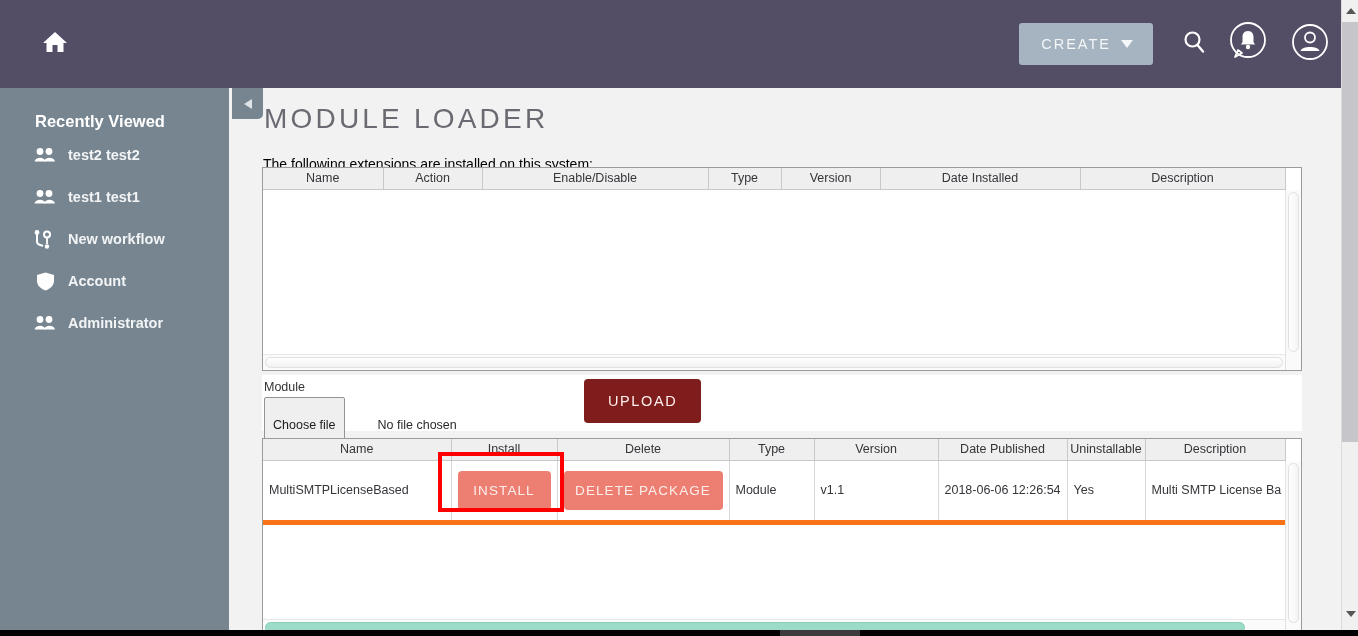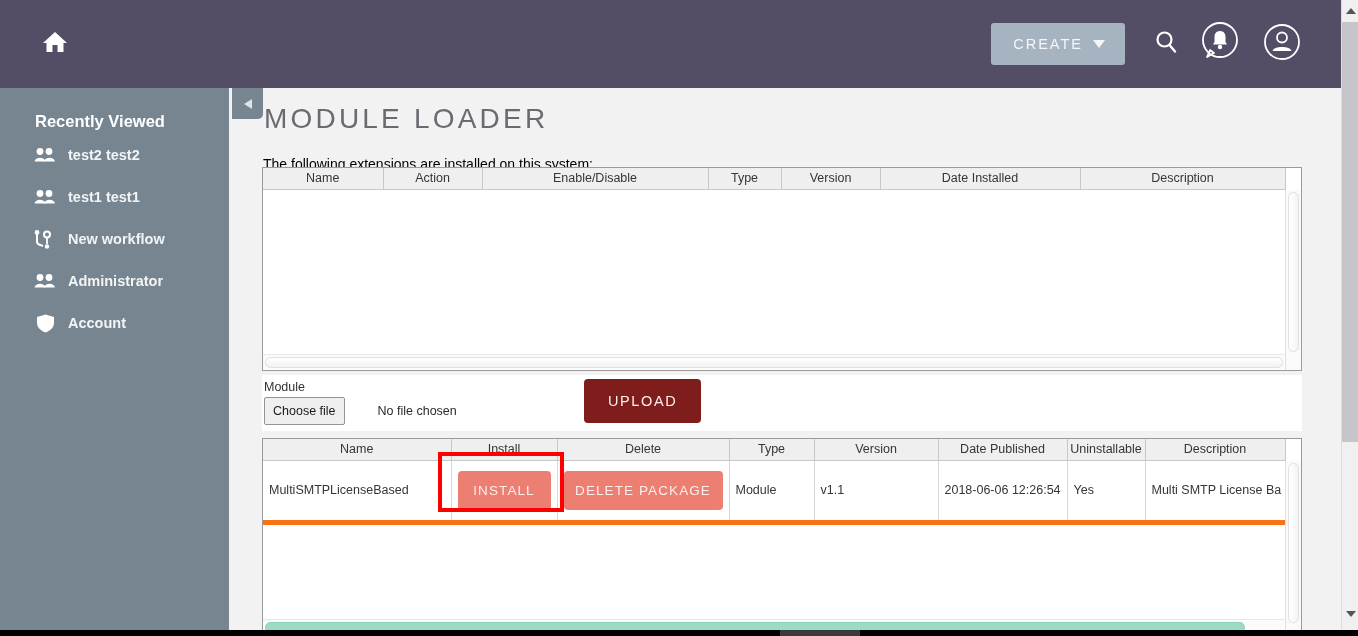--- a/index.html
+++ b/index.html
@@ -26,21 +26,20 @@
     letter-spacing: 2.0px;
     padding: 0 16px;
     cursor: pointer;
     white-space: nowrap;
   }
   .navlink.active { color: #ec7063; }
 
   .nav-right {
     margin-left: auto;
     display: flex; align-items: center;
-    padding-right: 28px;
   }
   .create-btn {
     background: #a6b4c1;
     color: #f4f6f8;
     font-size: 14.5px;
     letter-spacing: 2px;
     padding: 13px 20px 13px 22px;
     border-radius: 3px;
     display: flex; align-items: center; gap: 10px;
     cursor: pointer;
@@ -222,21 +221,21 @@
   .file-row {
     position: absolute; top: 22px; left: 2px;
     display: flex; align-items: center;
   }
   .choose-btn {
     background: #efefef;
     border: 1px solid #949494;
     border-radius: 2px;
     font-size: 12.5px;
     color: #1b1b1b;
-    padding: 6px 8px;
+    padding: 20px 8px;
     cursor: pointer;
     font-family: "Liberation Sans", sans-serif;
   }
   .no-file { font-size: 12.5px; color: #2b2b2b; margin-left: 9px; padding-left: 24px; }
   .upload-btn {
     position: absolute; top: 4px; left: 322px;
     background: #7f1d1d;
     color: #fdeeec;
     border: none;
     border-radius: 4px;
@@ -353,37 +352,37 @@
         <circle cx="13" cy="4.5" r="3" fill="none" stroke="#ffffff" stroke-width="2"></circle>
         <circle cx="13" cy="16.5" r="2.2" fill="#ffffff"></circle>
         <path d="M13 8 L13 14" fill="none" stroke="#ffffff" stroke-width="1.8"></path>
       </svg>
     </span>
     <span class="slabel">New workflow</span>
   </div>
 
   <div class="side-item">
     <span class="sicon">
+      <svg width="19" height="19" viewBox="0 0 19 19">
+          <path d="M9.5 0.5 L18 3 L18 9 C18 14 13 17.5 9.5 18.5 C6 17.5 1 14 1 9 L1 3 Z" fill="#ffffff"></path>
+        </svg>
+    </span>
+    <span class="slabel">Account</span>
+  </div>
+
+  <div class="side-item">
+    <span class="sicon">
       <svg width="22" height="16" viewBox="0 0 22 16">
           <circle cx="6" cy="4.5" r="3.4" fill="#ffffff"></circle>
           <circle cx="15" cy="4.5" r="3.4" fill="#ffffff"></circle>
           <path d="M0.5 14.5 C1.5 9.5 10.5 9.5 11.5 14.5 Z" fill="#ffffff"></path>
           <path d="M10 14.5 C11 9.5 20 9.5 21 14.5 Z" fill="#ffffff"></path>
         </svg>
     </span>
     <span class="slabel">Administrator</span>
-  </div>
-
-  <div class="side-item">
-    <span class="sicon">
-      <svg width="19" height="19" viewBox="0 0 19 19">
-          <path d="M9.5 0.5 L18 3 L18 9 C18 14 13 17.5 9.5 18.5 C6 17.5 1 14 1 9 L1 3 Z" fill="#ffffff"></path>
-        </svg>
-    </span>
-    <span class="slabel">Account</span>
   </div>
 </div>
 
 <div class="content">
 
   <div class="collapse-tab">
     <span class="ctri"></span>
   </div>
 
   <div class="page-title">MODULE LOADER</div>

